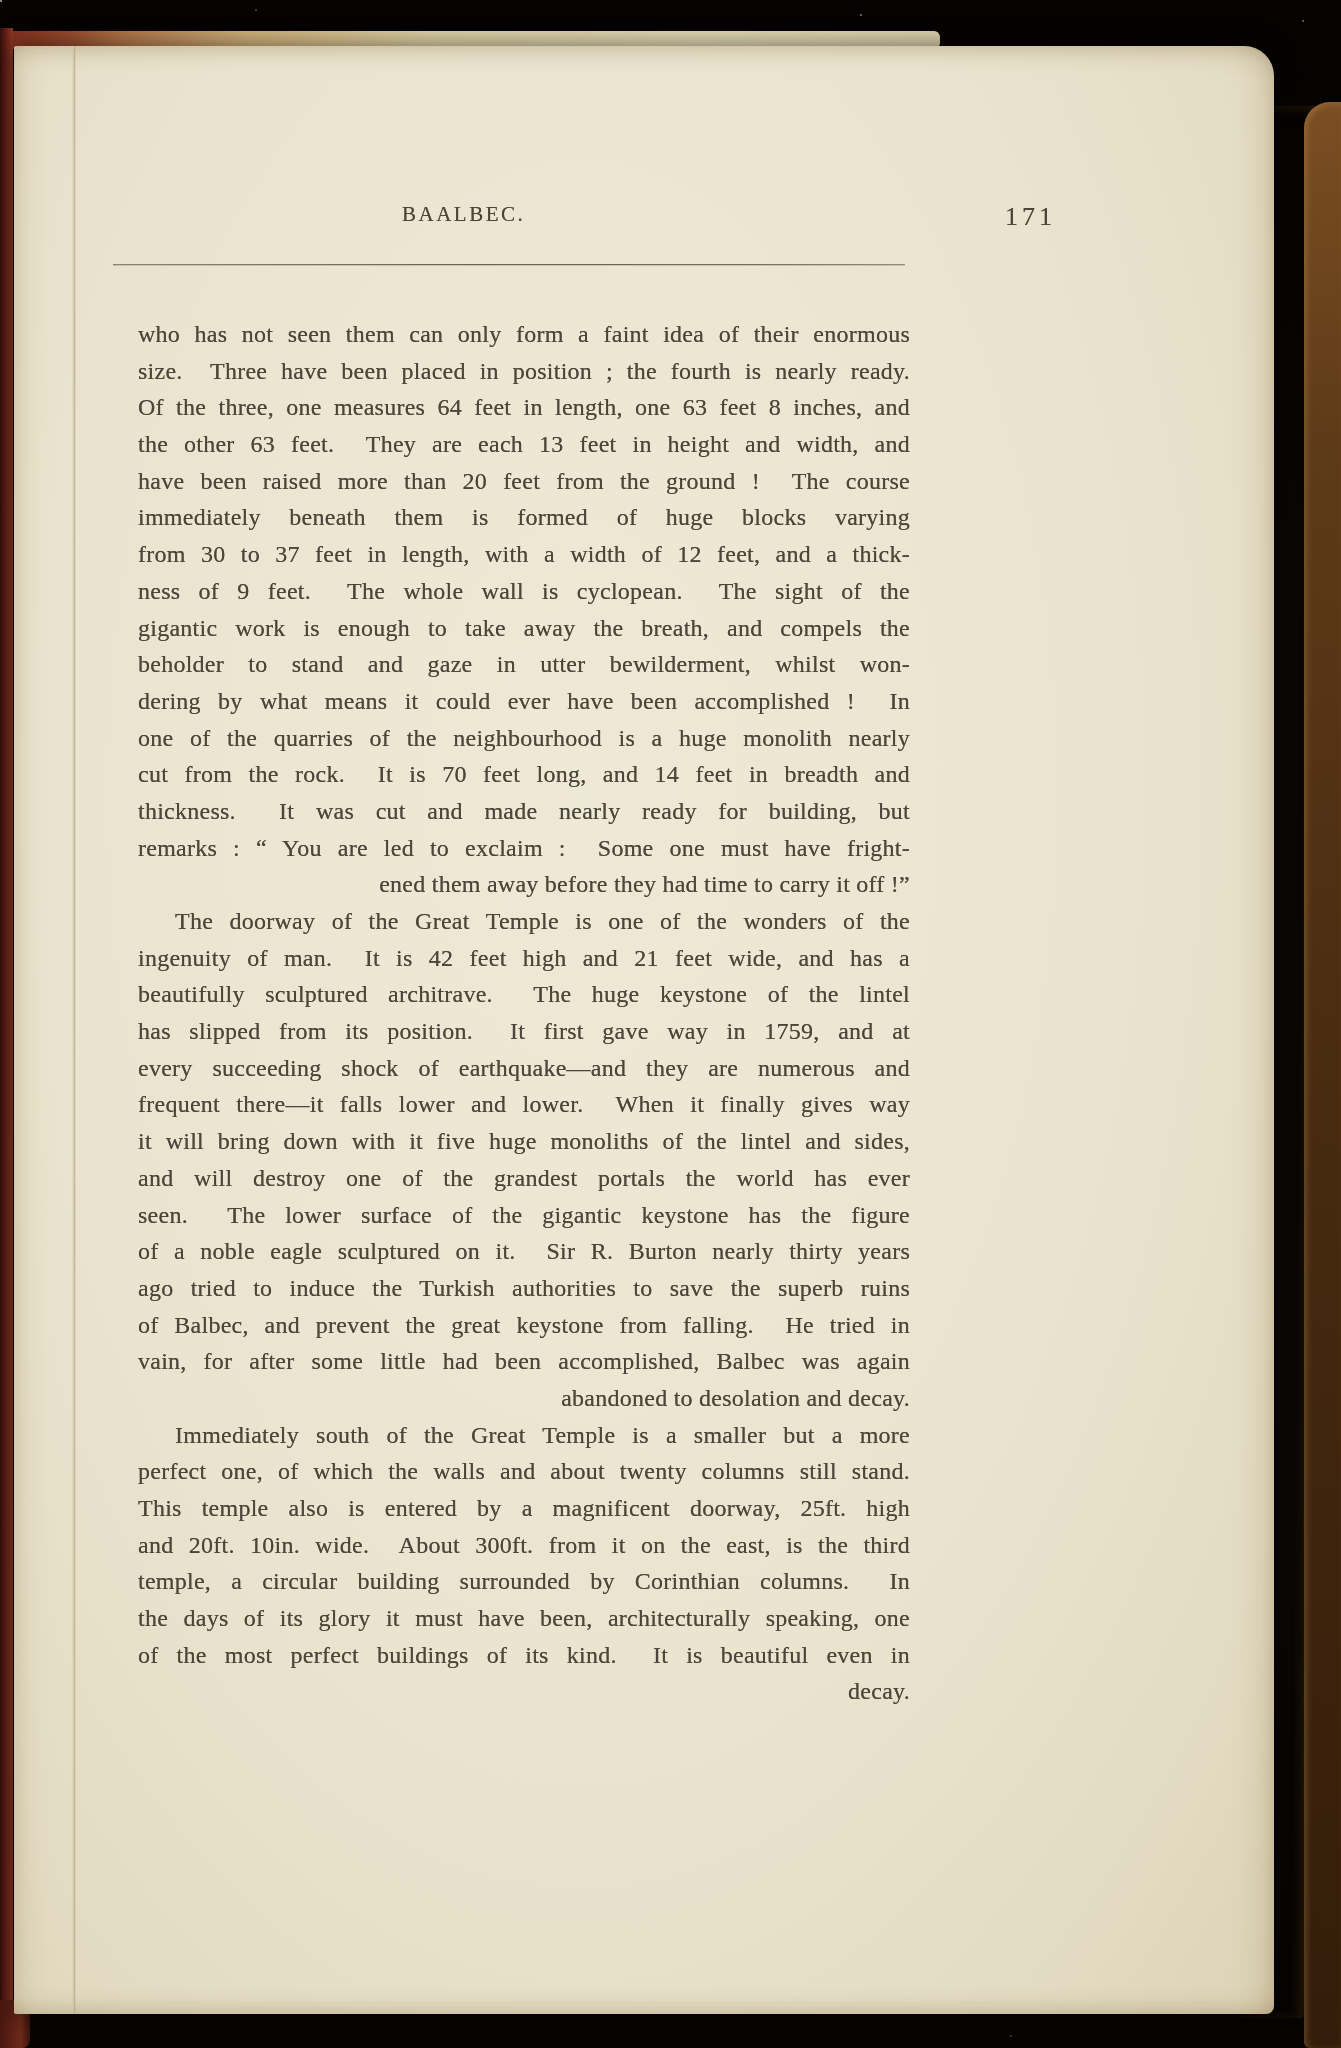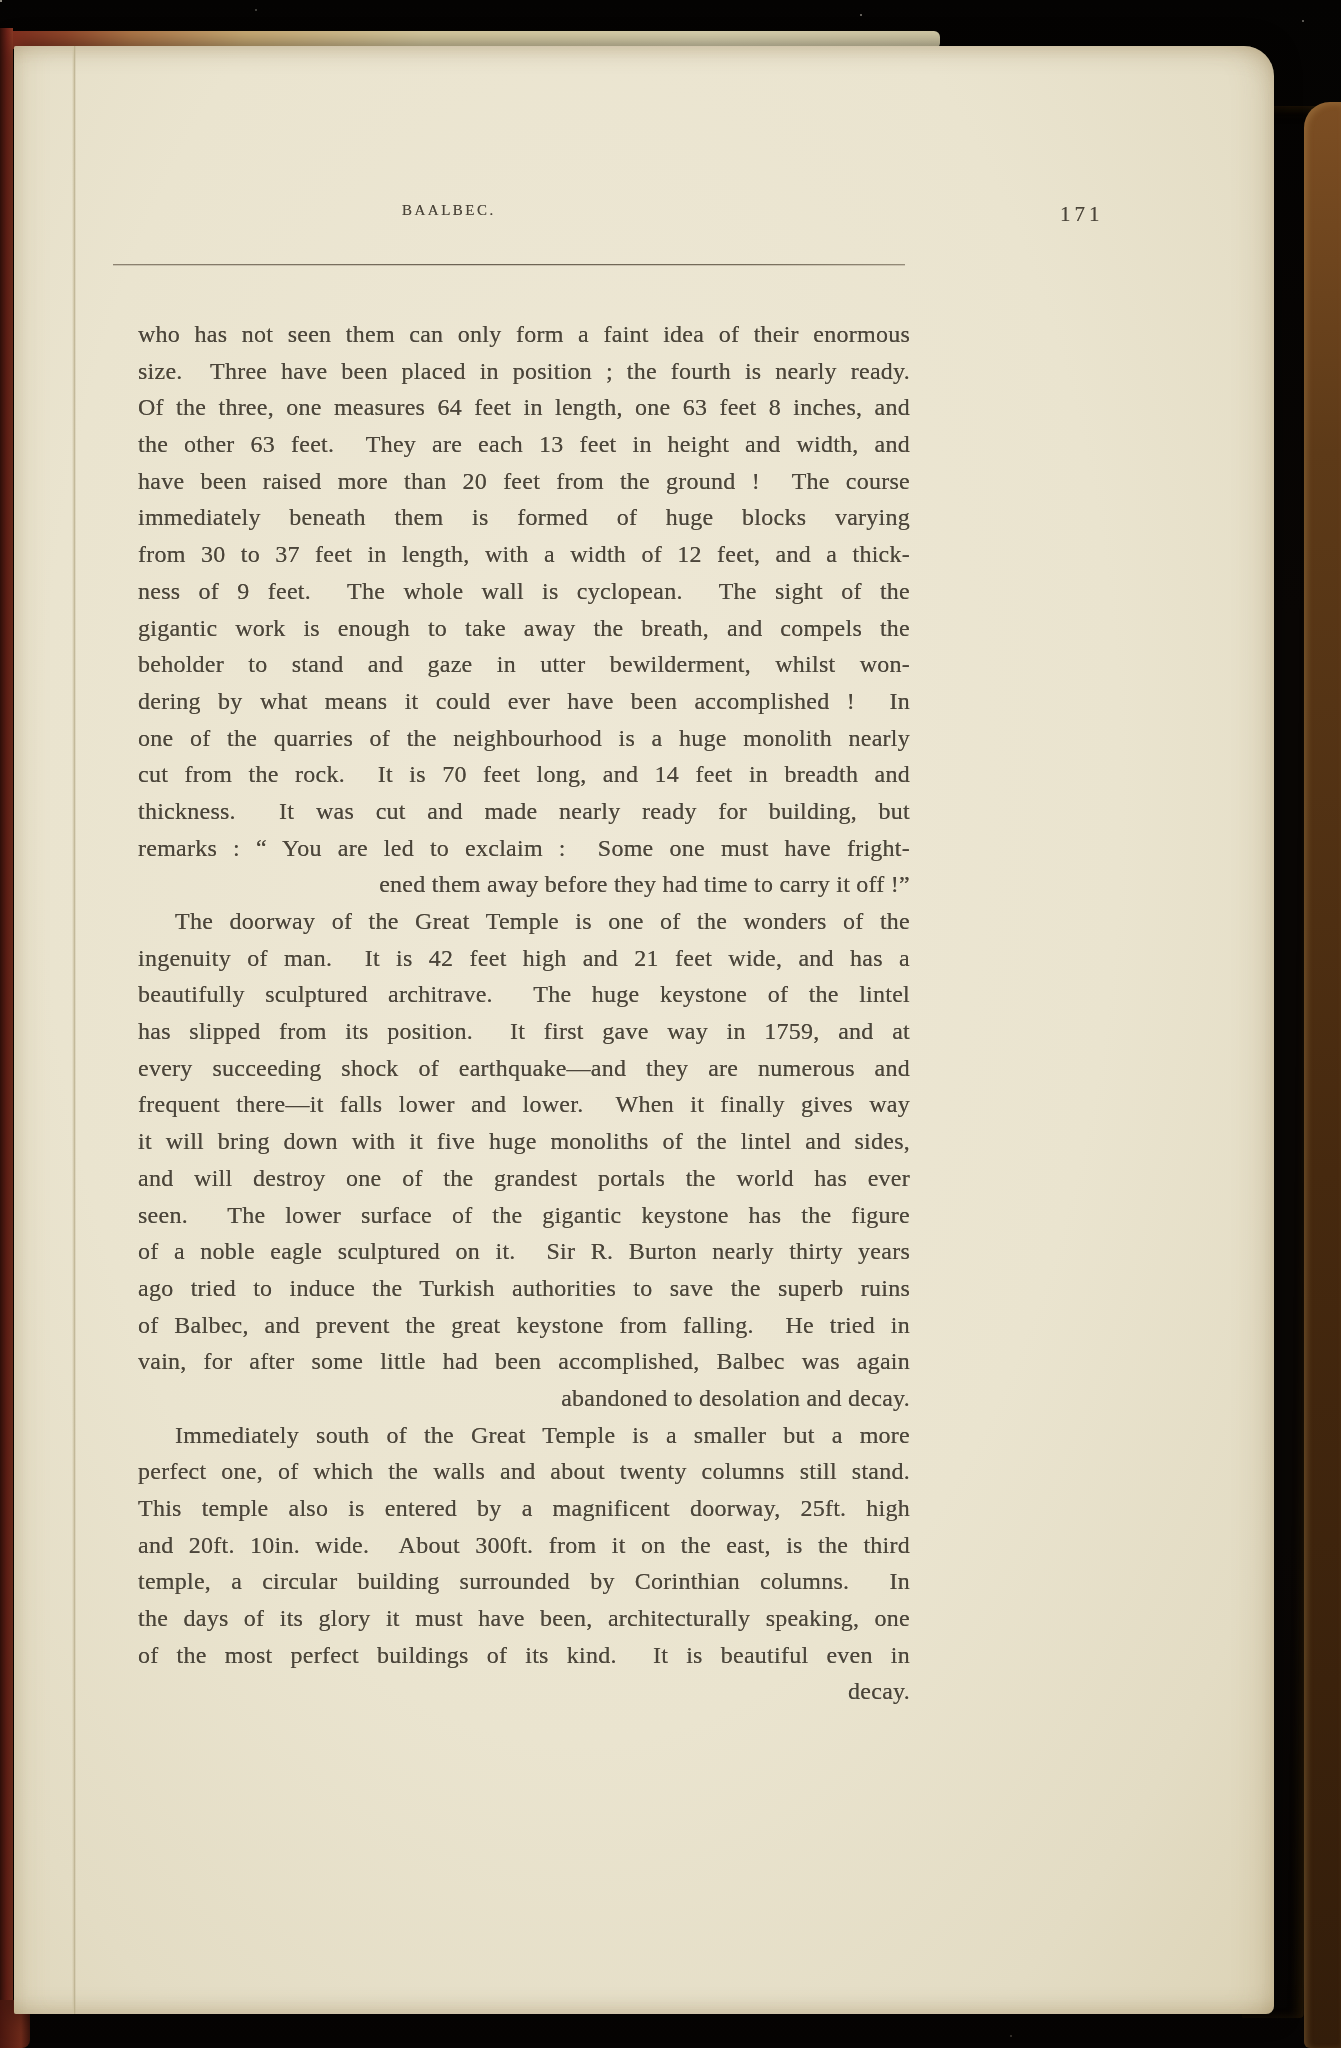--- a/index.html
+++ b/index.html
@@ -63,26 +63,26 @@
   }
   
   .page::before{
     content:"";position:absolute;left:58px;top:0;width:4px;height:100%;
     background:linear-gradient(90deg,rgba(0,0,0,0) 0%, #cdc3a3 40%, #b3a784 60%, rgba(0,0,0,0) 100%);
     opacity:.75;
   }
   .running-head{position:absolute;left:0;top:0;width:100%;height:0;}
   .head-title{
     position:absolute;left:388px;top:156px;
-    font-size:15px;letter-spacing:2.5px;color:#4b453a;
+    font-size:21px;letter-spacing:2.5px;color:#4b453a;
     text-shadow:0 0 .6px rgba(75,69,58,.7);
   }
   .folio{
-    position:absolute;left:1046px;top:156px;
-    font-size:21px;letter-spacing:4px;color:#4b453a;
+    position:absolute;left:991px;top:156px;
+    font-size:26px;letter-spacing:4px;color:#4b453a;
     text-shadow:0 0 .6px rgba(75,69,58,.7);
   }
   .rule{
     position:absolute;left:99px;top:218px;width:792px;height:1px;
     background:linear-gradient(90deg,#8d8371,#6b6253 45%,#756c5a 80%,#948b78);
     box-shadow:0 .5px .5px rgba(107,98,83,.5);
   }
   .body-text{
     position:absolute;left:124px;top:242px;width:772px;
     font-size:24px;line-height:36.7px;color:#4b453a;

